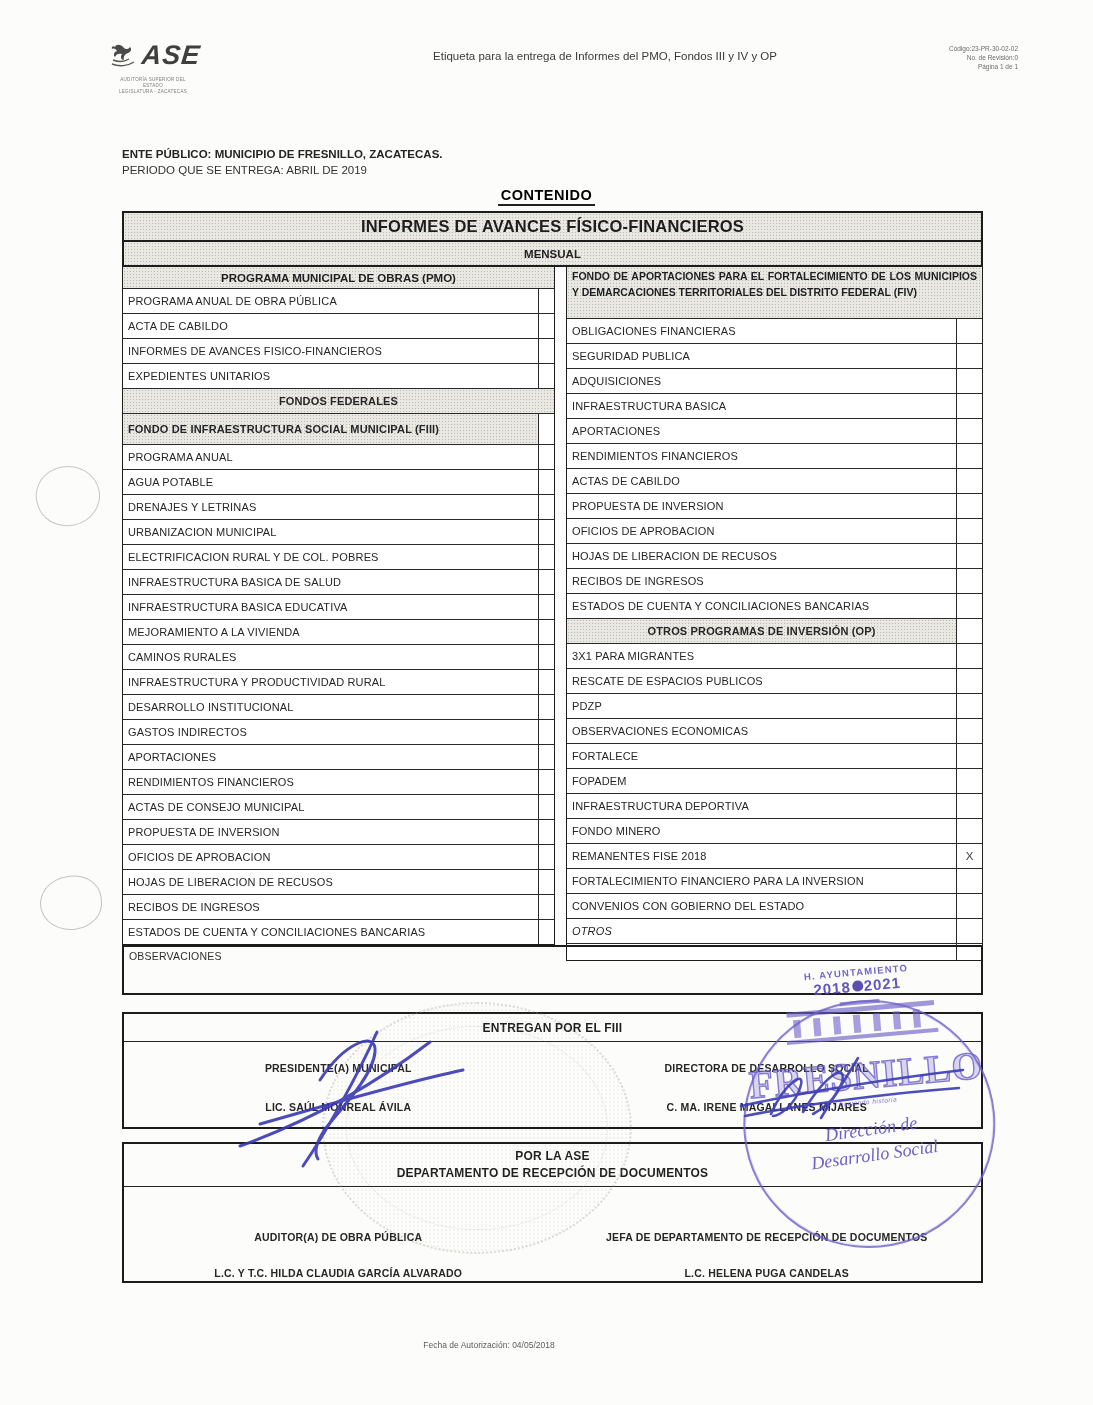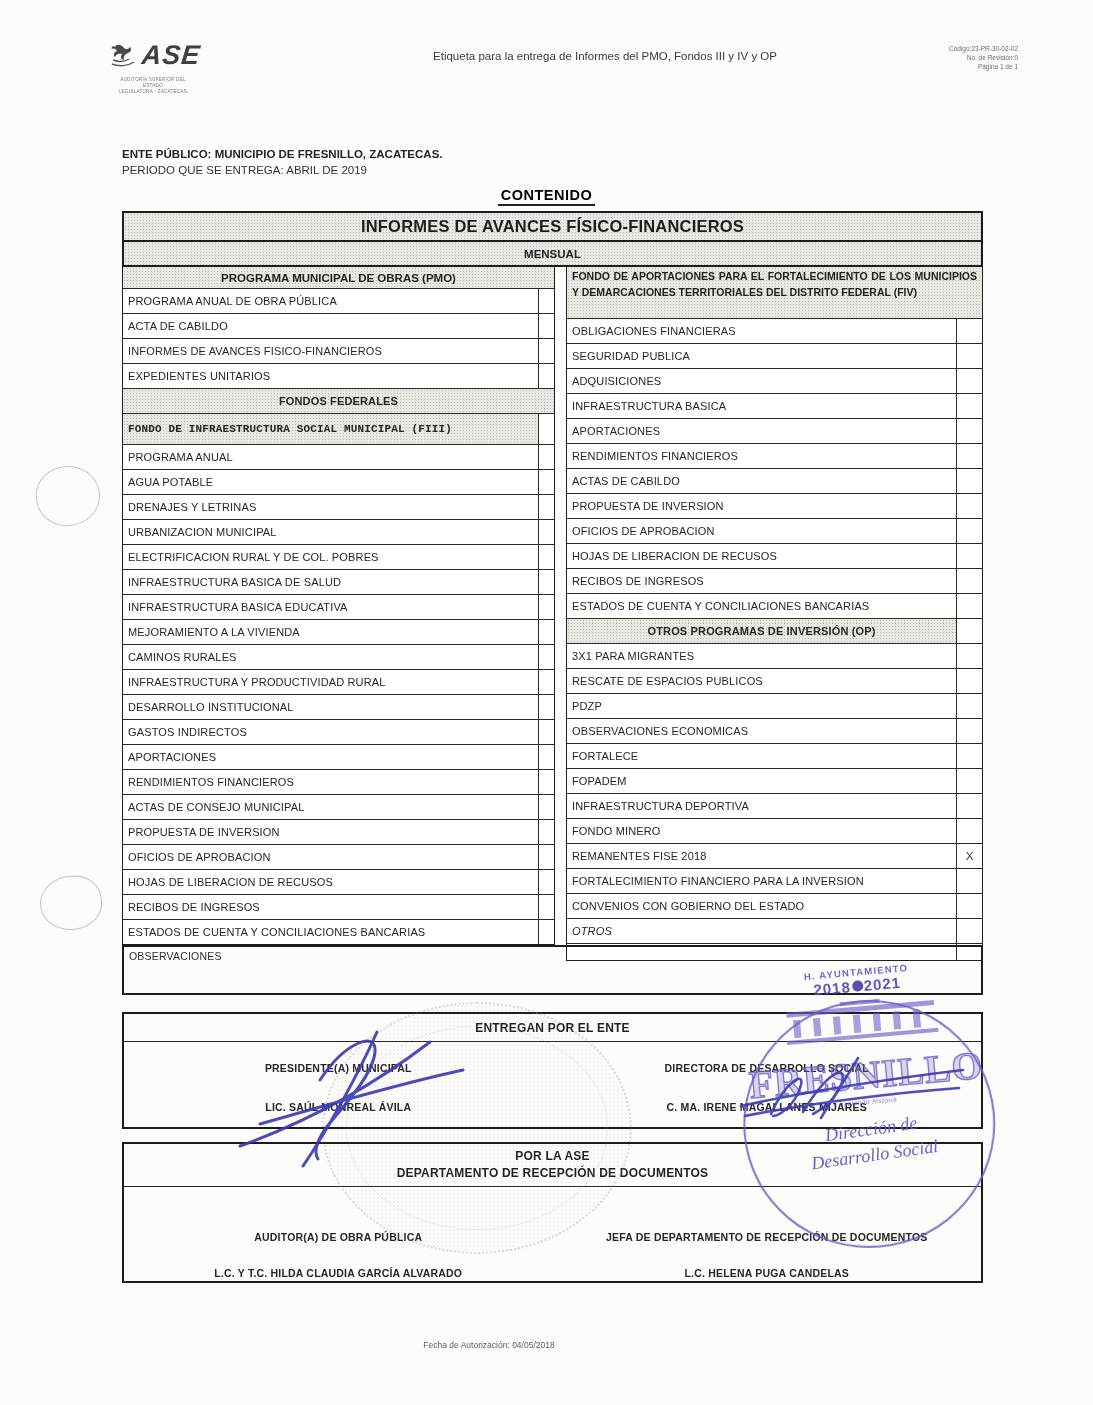--- a/index.html
+++ b/index.html
@@ -50,21 +50,21 @@
   .trow:last-child{border-bottom:none;}
   .tcell{flex:1;display:flex;align-items:center;padding-left:5px;font-size:11px;
          color:#262626;letter-spacing:.15px;white-space:nowrap;overflow:hidden;}
   .tcheck{border-left:1.6px solid #2a2a2a;display:flex;align-items:center;justify-content:center;
           font-size:11.5px;color:#3a3a3a;background:#fff;}
   .t-col-left .tcheck{width:15px;}
   .t-col-right .tcheck{width:25px;}
   .trow-section{background-color:#e9e8e3;
     background-image:radial-gradient(rgba(110,110,104,.38) .6px,transparent .75px);background-size:3px 3px;}
   .trow-section .tcell{justify-content:center;font-weight:700;padding-left:0;}
-  .trow-subsection{height:30px;font-family:Liberation Mono, monospace;}
+  .trow-subsection{height:30px;}
   .trow-subsection .tcell{font-weight:700;background-color:#e9e8e3;
     background-image:radial-gradient(rgba(110,110,104,.38) .6px,transparent .75px);background-size:3px 3px;}
   .trow-section2 .tcell{justify-content:center;font-weight:700;padding-left:0;background-color:#e9e8e3;
     background-image:radial-gradient(rgba(110,110,104,.38) .6px,transparent .75px);background-size:3px 3px;}
   .trow-empty{height:16px;}
   .italic .tcell{font-style:italic;}
 
   
   .obsbox{left:122px;top:945px;width:861px;height:50px;border:2px solid #1c1c1c;box-sizing:border-box;}
   .obs-label{font-size:10.5px;color:#2e2e2e;padding:3px 0 0 5px;letter-spacing:.2px;}
@@ -380,21 +380,21 @@
           </div>
       </div>
     </div>
   </div>
 
   <div class="abs obsbox">
     <div class="obs-label">OBSERVACIONES</div>
   </div>
 
   <div class="abs sigbox box-ente">
-    <div class="sig-head">ENTREGAN POR EL ENTE</div>
+    <div class="sig-head">ENTREGAN POR EL FIII</div>
     <div class="sig-area">
       <div class="sig-half">
         <div class="sig-role">PRESIDENTE(A) MUNICIPAL</div>
         <div class="sig-name">LIC. SAÚL MONREAL ÁVILA</div>
       </div>
       <div class="sig-half">
         <div class="sig-role">DIRECTORA DE DESARROLLO SOCIAL</div>
         <div class="sig-name">C. MA. IRENE MAGALLANES MIJARES</div>
       </div>
     </div>

